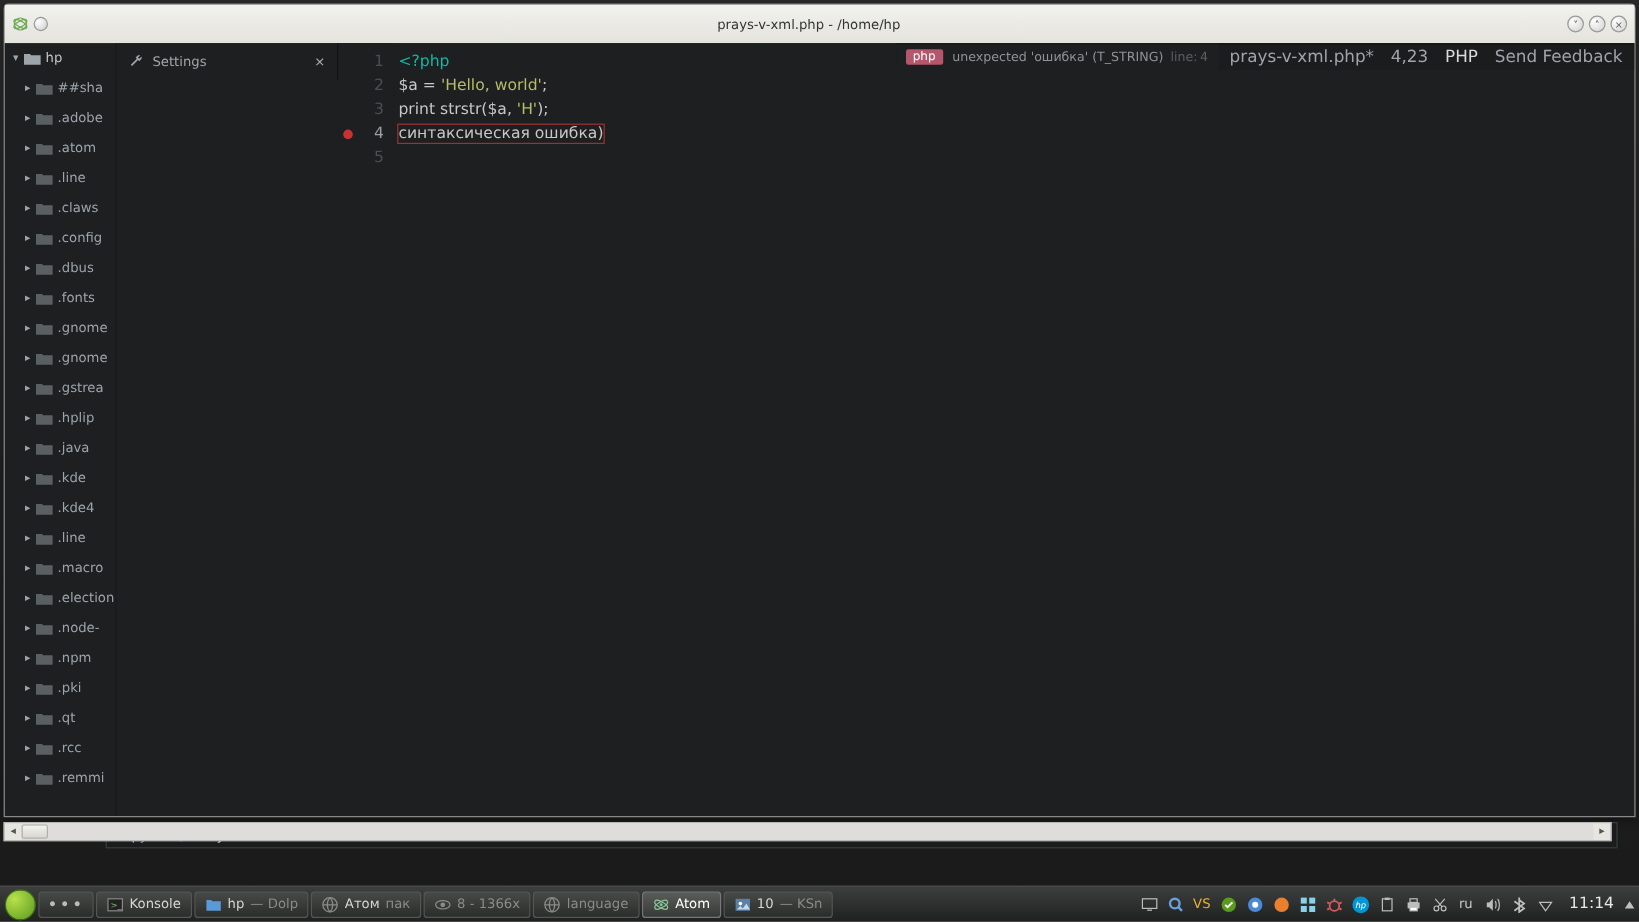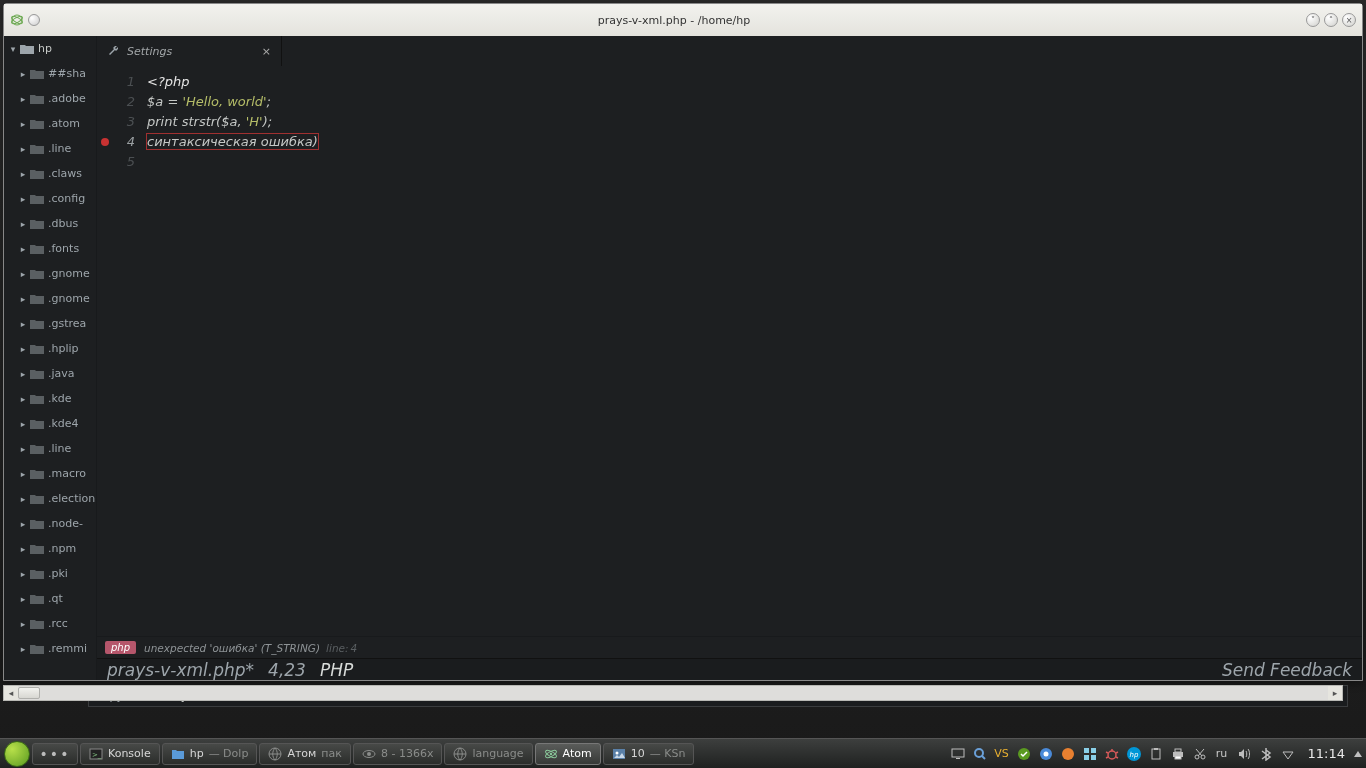--- a/index.html
+++ b/index.html
@@ -15,43 +15,43 @@
 .menubar .menu-item { padding: 3px 10px; cursor: default; }
 .menubar .menu-item span.u { text-decoration: underline; }
 .atom-body { flex: 1; display: flex; flex-direction: column; background: #1d1f21; overflow: hidden; }
 .atom-main { flex: 1; display: flex; overflow: hidden; }
 .tree { width: 93px; background: #1d1f21; color: #9da5ab; font-size: 11px; overflow: hidden; border-right: 1px solid #181a1c; }
 .tree-row { display: flex; align-items: center; height: 25px; padding-left: 4px; white-space: nowrap; }
 .tree-row.root { color: #c5c8c6; }
 .tree-row .chev { width: 10px; display: inline-flex; justify-content: center; font-size: 9px; color: #9da5ab; }
 .tree-row .ficon { width: 14px; height: 12px; margin: 0 4px 0 2px; }
 .tree-row .name { overflow: hidden; }
-.editor-col { flex: 1; display: flex; flex-direction: column; background: #1d1f21; font-style: italic; }
+.editor-col { flex: 1; display: flex; flex-direction: row; background: #1d1f21; }
 .tabs { height: 30px; background: #1d1f21; display: flex; align-items: stretch; }
 .tab { display: flex; align-items: center; padding: 0 10px; font-size: 11px; color: #a2a6a8; border-right: 1px solid #111; position: relative; min-width: 170px; }
 .tab.active { background: #272a2e; color: #d7d9d8; }
 .tab .tab-icon { width: 14px; height: 14px; margin-right: 6px; display: inline-flex; align-items: center; justify-content: center; }
 .tab .tab-title { flex: 1; }
 .tab .tab-close { font-size: 11px; color: #aaa; margin-left: 8px; }
 .tab .tab-mod { width: 8px; height: 8px; border-radius: 50%; background: #4aa0d8; margin-left: 8px; }
 .editor-area { flex: 1; display: flex; background: #1d1f21; font-family: "DejaVu Sans Mono", monospace; font-size: 13px; line-height: 20px; position: relative; }
 .gutter { width: 46px; background: #1d1f21; color: #4b4f52; text-align: right; padding: 6px 8px 0 0; position: relative; }
 .gutter .ln { height: 20px; position: relative; }
 .gutter .ln.err::before { content: ""; position: absolute; left: 4px; top: 6px; width: 8px; height: 8px; border-radius: 50%; background: #c83232; }
 .gutter .ln.cur { color: #9a9fa2; }
 .code { flex: 1; padding: 6px 0 0 4px; color: #c5c8c6; white-space: pre; }
 .code .line { height: 20px; }
 .code .str { color: #b5bd68; }
 .code .var { color: #c5c8c6; }
-.code .kw { color: #e5e5e5; }
+.code .kw { color: #14b8a6; }
 .code .err-span { outline: 1px solid #a03030; }
 .linter-bar { height: 22px; background: #1d1f21; display: flex; align-items: center; padding: 0 8px; font-size: 10.5px; color: #8e9396; border-top: 1px solid #181a1c; }
 .linter-bar .badge { background: #b5566b; color: #fff; padding: 1px 6px; border-radius: 2px; margin-right: 8px; font-size: 10px; }
 .linter-bar .dim { color: #5a5f62; margin-left: 6px; }
-.status-bar { height: 22px; background: #1a1c1e; display: flex; align-items: center; padding: 0 10px; font-size: 17px; color: #9da5ab; border-top: 1px solid #111; }
+.status-bar { height: 22px; background: #1a1c1e; display: flex; align-items: center; padding: 0 10px; font-size: 14px; color: #9da5ab; border-top: 1px solid #111; }
 .status-bar .sb-item { margin-right: 14px; }
 .status-bar .sb-item.lang { color: #d8dbd9; }
 .status-bar .spacer { flex: 1; }
 .status-bar .feedback { color: #9da5ab; }
 .bottom-scroll { position: absolute; left: 3px; top: 685px; width: 1340px; height: 16px; background: #e6e5df; border: 1px solid #b8b8b4; display: flex; align-items: center; }
 .bottom-scroll .arrow { width: 14px; height: 14px; display: flex; align-items: center; justify-content: center; color: #555; font-size: 9px; }
 .bottom-scroll .track { flex: 1; height: 14px; background: #dedddb; position: relative; }
 .bottom-scroll .thumb { position: absolute; left: 0; top: 1px; width: 22px; height: 12px; background: linear-gradient(to bottom,#f2f2ee,#d8d7d2); border: 1px solid #b0b0ac; border-radius: 2px; }
 .ghost-status { position: absolute; left: 88px; top: 685px; width: 1260px; height: 22px; background: rgba(26,28,30,.92); display: flex; align-items: center; padding: 0 10px; font-size: 11px; color: #9da5ab; border: 1px solid #3a3c3e; }
 .ghost-status .sb-item { margin-right: 14px; }

